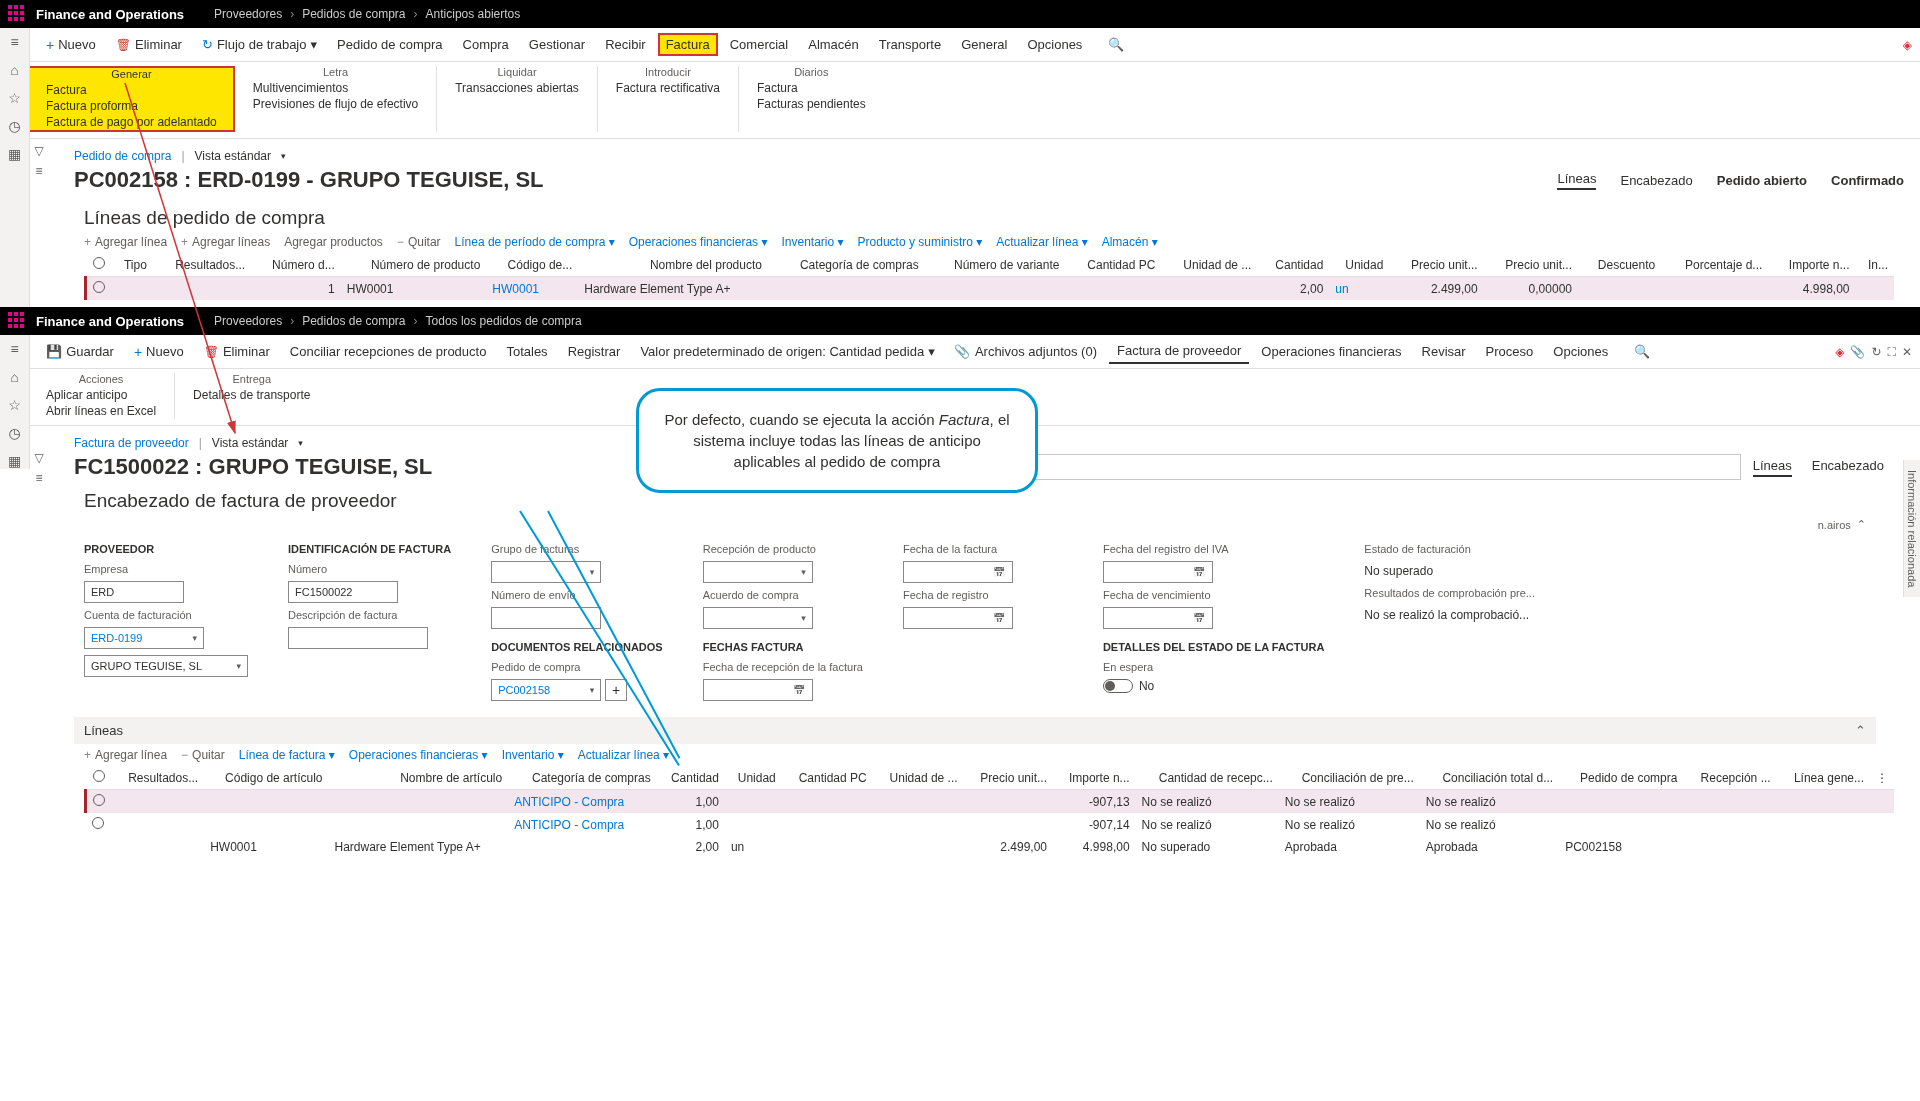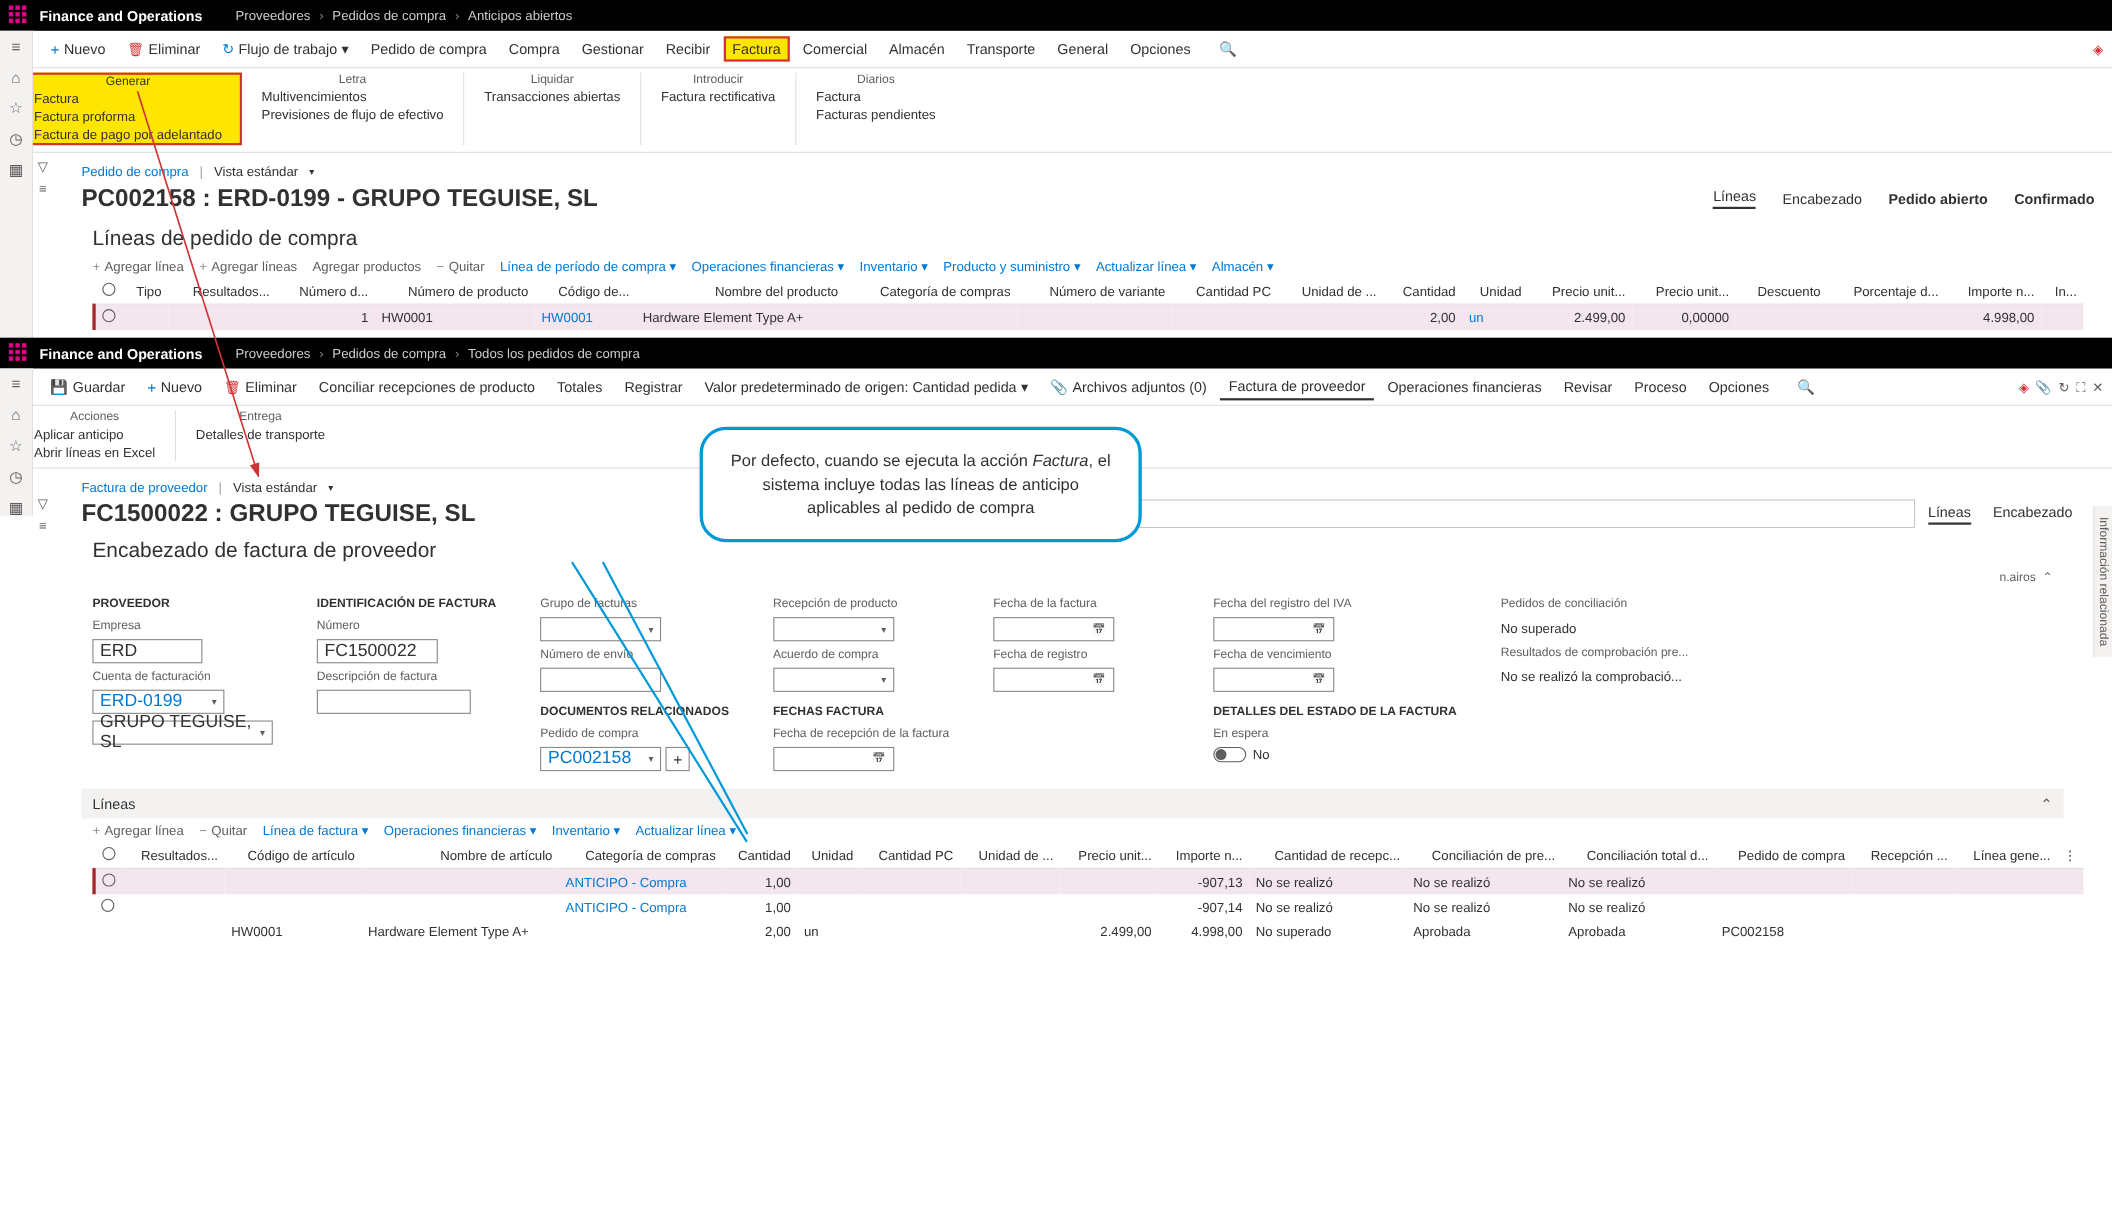--- a/index.html
+++ b/index.html
@@ -17,21 +17,21 @@
 .ribbon { height:34px; border-bottom:1px solid #e1dfdd; display:flex; align-items:center; padding:0 8px; gap:4px; margin-left:30px; }
 .ribbon .act { padding:4px 8px; font-size:13px; color:#323130; cursor:pointer; display:flex; align-items:center; gap:4px; }
 .ribbon .act.hl { background:#ffe600; border:2px solid #d13438; padding:2px 6px; }
 .ribbon .plus { color:#0078d4; font-size:14px; }
 .ribbon .x { color:#d13438; font-size:12px; }
 .ribbon .refresh { color:#0078d4; }
 .ribbon .srch { margin-left:6px; color:#605e5c; }
 .ribbon-right { margin-left:auto; display:flex; gap:6px; color:#605e5c; }
 
 
-.subribbon { display:flex; border-bottom:1px solid #e1dfdd; margin-left:13px; padding:4px 0 6px 0; }
+.subribbon { display:flex; border-bottom:1px solid #e1dfdd; margin-left:28px; padding:4px 0 6px 0; }
 .subgroup { border-right:1px solid #e1dfdd; padding:0 18px; }
 .subgroup:last-child { border-right:none; }
 .subgroup .ghead { text-align:center; font-size:11px; color:#605e5c; margin-bottom:2px; }
 .subgroup .gitem { font-size:12px; color:#323130; padding:1px 0; cursor:pointer; }
 .subgroup.hl { background:#ffe600; border:2px solid #d13438; padding:0 16px; }
 .subgroup.hl .ghead { color:#323130; font-weight:400; }
 
 
 .leftrail { position:absolute; left:0; top:28px; width:30px; background:#f3f2f1; border-right:1px solid #e1dfdd; display:flex; flex-direction:column; align-items:center; padding-top:6px; gap:12px; color:#605e5c; font-size:14px; }
 
@@ -61,21 +61,21 @@
 .tbl tr.selrow { background:#f3e6ef; border-left:3px solid #a4262c; }
 .tbl .radio { width:12px; height:12px; border:1px solid #605e5c; border-radius:50%; display:inline-block; }
 .tbl .linkc { color:#0078d4; }
 .tbl td.r, .tbl th.r { text-align:right; }
 
 
 .formarea { display:flex; gap:40px; padding:8px 38px; flex-wrap:wrap; }
 .fcol { display:flex; flex-direction:column; gap:6px; min-width:160px; }
 .fcol .fhead { font-size:11px; font-weight:600; color:#323130; margin-bottom:2px; text-transform:uppercase; }
 .fcol label { font-size:11px; color:#605e5c; }
-.fcol .inp { border:1px solid #8a8886; padding:3px 6px; font-size:16px; background:#fff; min-width:100px; height:22px; display:flex; align-items:center; }
+.fcol .inp { border:1px solid #8a8886; padding:3px 6px; font-size:11px; background:#fff; min-width:100px; height:22px; display:flex; align-items:center; }
 .fcol .inp.link { color:#0078d4; }
 .fcol .inp.combo::after { content:"▾"; margin-left:auto; color:#605e5c; font-size:9px; }
 .fcol .inp.date::after { content:"📅"; margin-left:auto; font-size:10px; filter:grayscale(1); }
 .inprow { display:flex; gap:4px; align-items:center; }
 .inprow .plusbtn { width:22px; height:22px; border:1px solid #8a8886; display:flex; align-items:center; justify-content:center; font-size:14px; }
 
 .toggle { display:flex; align-items:center; gap:6px; }
 .toggle .sw { width:30px; height:14px; border:1px solid #605e5c; border-radius:8px; position:relative; }
 .toggle .sw::after { content:""; position:absolute; width:10px; height:10px; background:#605e5c; border-radius:50%; top:1px; left:1px; }
 
@@ -430,21 +430,21 @@
       <label>Fecha de vencimiento</label>
       <div class="inp date" style="width:110px"></div>
       <div class="fhead" style="margin-top:6px">DETALLES DEL ESTADO DE LA FACTURA</div>
       <label>En espera</label>
       <div class="toggle">
             <div class="sw"></div>
             <span>No</span>
           </div>
     </div>
     <div class="fcol">
-      <label>Pedidos de conciliación</label>
+      <label>Estado de facturación</label>
       <div style="font-size:12px; padding:3px 0">No superado</div>
       <label>Resultados de comprobación pre...</label>
       <div style="font-size:12px; padding:3px 0">No se realizó la comprobació...</div>
     </div>
   </div>
 
   <div class="linesbar">
     <span>Líneas</span>
     <span class="exp">⌃</span>
   </div>

